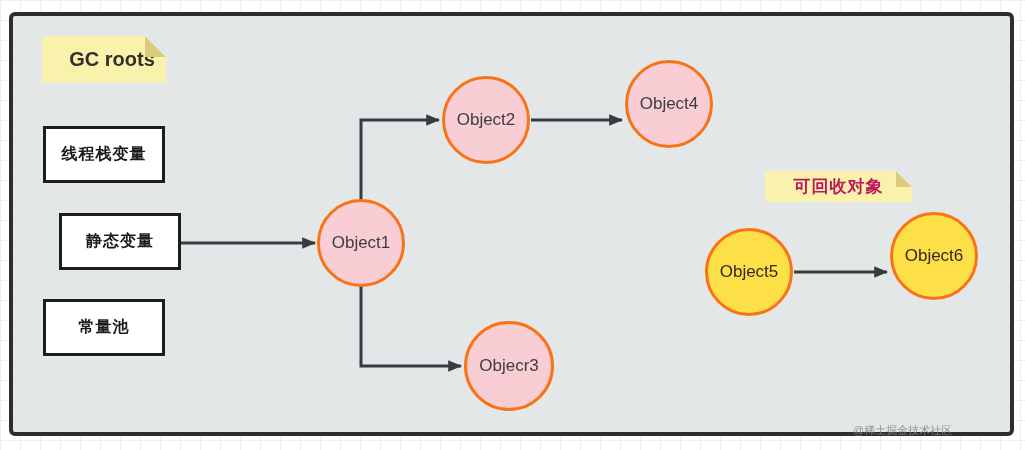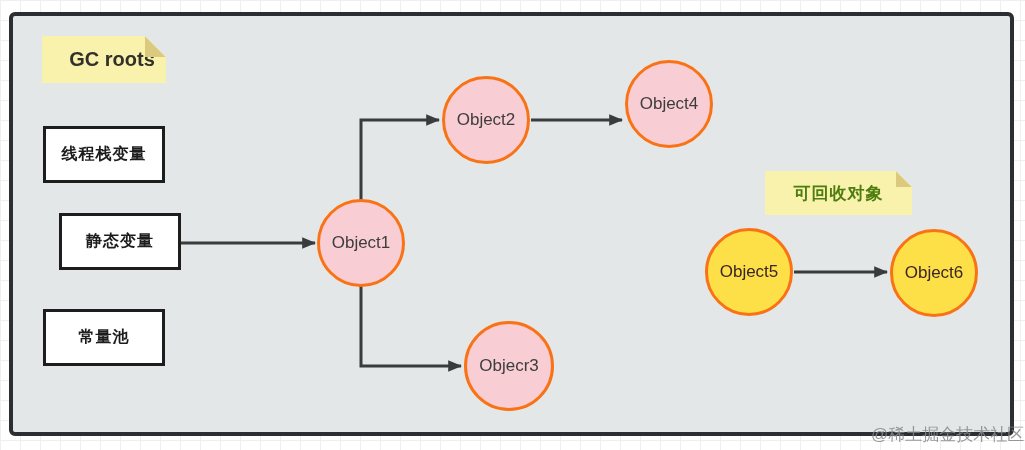--- a/index.html
+++ b/index.html
@@ -33,74 +33,74 @@
     position: absolute;
     width: 122px; height: 57px;
     background: #ffffff;
     border: 3px solid #1d1d1d;
     display: flex; align-items: center; justify-content: center;
     font-size: 16px; font-weight: 600; color: #1c1c1c;
     letter-spacing: 1px;
   }
   .box-thread { left: 43px; top: 126px; }
   .box-static { left: 59px; top: 213px; }
-  .box-const  { left: 43px; top: 309px; }
+  .box-const  { left: 43px; top: 299px; }
   .node-circle {
     position: absolute;
     width: 88px; height: 88px;
     border: 3px solid #f97316;
     border-radius: 50%;
     display: flex; align-items: center; justify-content: center;
     font-size: 17px; color: #3d3d3d;
   }
   .circle-pink { background: #f9cdd4; }
   .circle-red  { background: #fde047; color: #3a2626; }
   .c-obj1 { left: 317px; top: 199px; }
   .c-obj2 { left: 442px; top: 76px; }
   .c-obj4 { left: 625px; top: 60px; }
   .c-obj3 { left: 464px; top: 321px; width: 90px; height: 90px; }
   .c-obj5 { left: 705px; top: 228px; }
-  .c-obj6 { left: 890px; top: 229px; }
+  .c-obj6 { left: 890px; top: 212px; }
   .sticky-note {
     position: absolute;
     background: #f9f2ad;
     display: flex; align-items: center; justify-content: center;
   }
   .note-gc {
     left: 42px; top: 36px;
     width: 124px; height: 47px;
     font-size: 20px; font-weight: bold; color: #32302a;
     clip-path: polygon(0 0, calc(100% - 21px) 0, 100% 21px, 100% 100%, 0 100%);
     padding-left: 16px;
   }
   .note-recycle {
     left: 765px; top: 171px;
-    width: 147px; height: 44px;
-    font-size: 17px; font-weight: bold; color: #4d7c0f;
+    width: 147px; height: 31px;
+    font-size: 17px; font-weight: bold; color: #be185d;
     letter-spacing: 1px;
     clip-path: polygon(0 0, calc(100% - 16px) 0, 100% 16px, 100% 100%, 0 100%);
   }
   .note-fold {
     position: absolute; top: 0; right: 0;
     pointer-events: none;
   }
   .note-gc .note-fold {
     width: 21px; height: 21px;
     background: #dbc97e;
     clip-path: polygon(0 0, 100% 100%, 0 100%);
   }
   .note-recycle .note-fold {
     width: 16px; height: 16px;
     background: #dbc97e;
     clip-path: polygon(0 0, 100% 100%, 0 100%);
   }
   .watermark {
     position: absolute;
-    left: 871px; top: 423px;
-    font-size: 17px;
+    left: 853px; top: 423px;
+    font-size: 11px;
     color: rgba(135, 135, 135, 0.85);
     z-index: 5;
     white-space: nowrap;
   }
 </style>
 </head>
 <body>
 
 <div class="panel"></div>
 

